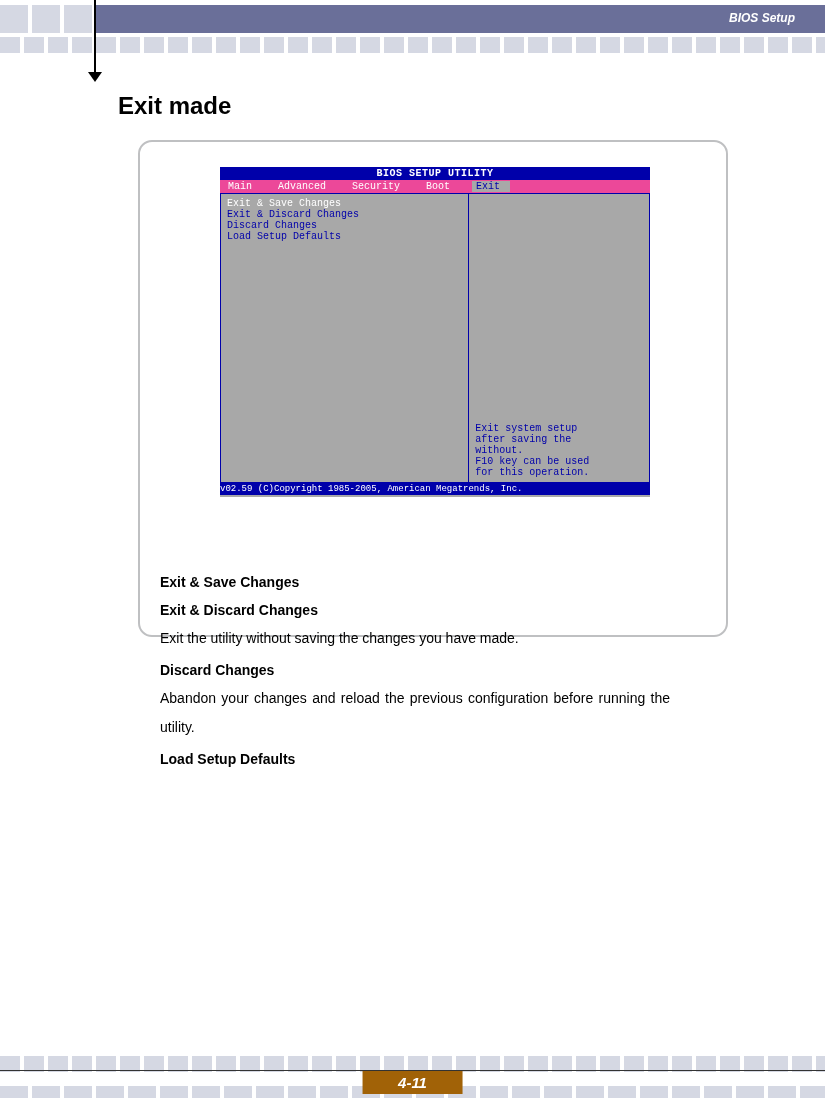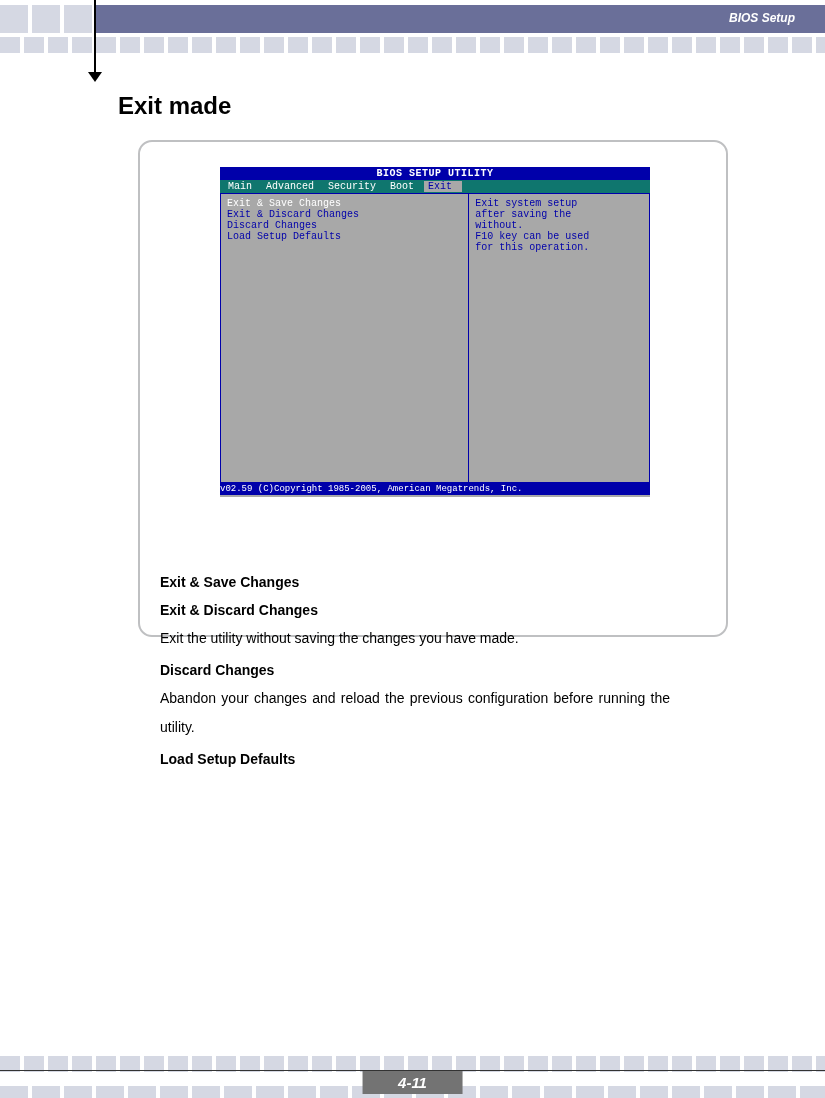--- a/index.html
+++ b/index.html
@@ -62,40 +62,41 @@
   }
   .bios-title {
     background: #0000aa;
     color: #fff;
     text-align: center;
     font-weight: bold;
     padding: 1px 0;
     letter-spacing: 0.5px;
   }
   .bios-menu {
-    background: #0f766e;
+    background: #ec4899;
     color: #fff;
     display: flex;
     padding: 1px 4px;
+    gap: 12px;
   }
   .bios-menu span { padding: 0 10px 0 4px; }
   .bios-menu .sel { background: #a8a8a8; color: #0000aa; }
   .bios-body { display: flex; height: 290px; background: #a8a8a8; border: 1px solid #0000aa; }
   .bios-left {
     flex: 0 0 58%;
     border-right: 1px solid #0000aa;
     padding: 4px 6px;
     color: #0000aa;
   }
   .bios-left .selitem { color: #fff; }
   .bios-right {
     flex: 1;
     padding: 4px 6px;
     color: #0000aa;
-    display: flex; flex-direction: column; justify-content: space-between;
+    display: flex; flex-direction: column; justify-content: flex-end;
   }
   .bios-help { color: #0000aa; }
   .nav-block { color: #fff; line-height: 1.25; }
   .bios-footer {
     background: #0000aa;
     color: #fff;
     text-align: left;
     padding: 1px 0;
     font-size: 9px;
   }
@@ -114,21 +115,21 @@
   .footer-decor1 .sq { width: 20px; height: 16px; background: #d5d8e3; flex: 0 0 auto; }
   .footer-bar {
     position: absolute; bottom: 6px; left: 0; right: 0; height: 22px;
     border-top: 1px solid #333;
     display: flex; align-items: center;
   }
   .footer-decor2 { position: absolute; bottom: 0; left: 0; right: 0; display: flex; gap: 4px; overflow: hidden; z-index: 0; }
   .footer-decor2 .sq { width: 28px; height: 12px; background: #d5d8e3; flex: 0 0 auto; }
   .page-num {
     position: absolute; bottom: 4px; left: 50%; transform: translateX(-50%);
-    background: #737373;
+    background: #a16207;
     color: #fff;
     font-weight: bold;
     font-style: italic;
     font-size: 15px;
     padding: 3px 36px;
     z-index: 2;
   }
 </style>
 </head>
 <body>

